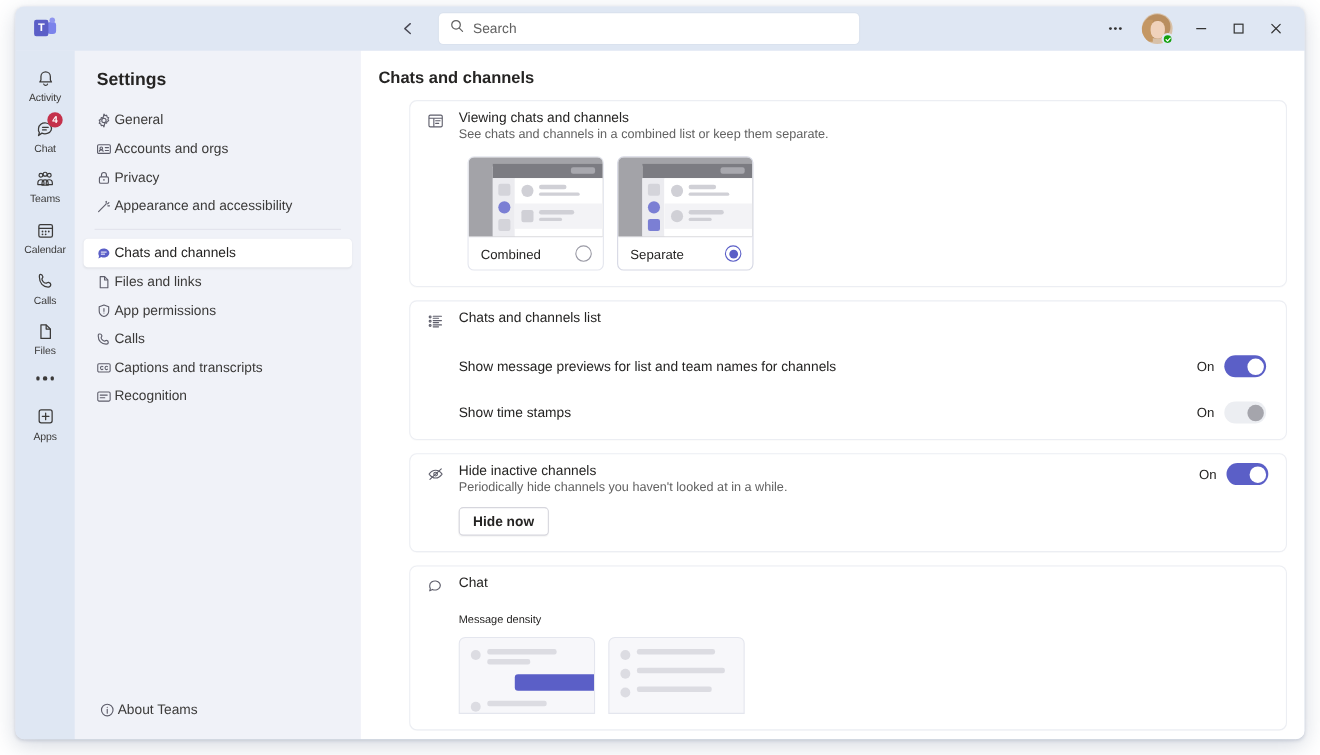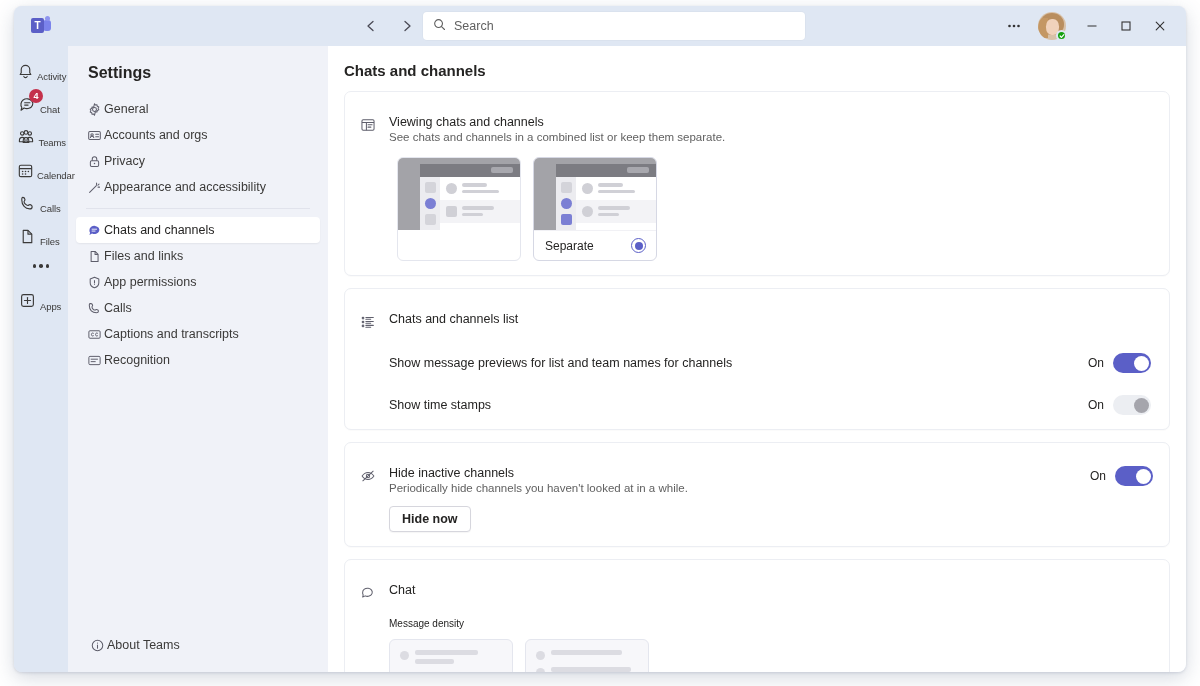--- a/index.html
+++ b/index.html
@@ -83,21 +83,21 @@
   }
   .arrow-btn {
     width: 26px; height: 26px;
     display: flex; align-items: center; justify-content: center;
     border-radius: 4px;
     color: #4a4a55;
   }
 
   .searchbar {
     position: absolute;
-    left: 409px;
+    left: 385px;
     width: 382px;
     height: 28px;
     background: #ffffff;
     border-radius: 4px;
     display: flex;
     align-items: center;
     padding: 0 10px;
     gap: 8px;
     box-shadow: 0 0 0 1px rgba(0,0,0,0.02);
   }
@@ -176,22 +176,22 @@
     padding-top: 8px;
     display: flex;
     flex-direction: column;
     align-items: center;
   }
   .rail-item {
     width: 50px;
     padding: 6px 0 3px 0;
     margin-bottom: 2px;
     display: flex;
-    flex-direction: row;
-    align-items: flex-end;
+    flex-direction: column;
+    align-items: center;
     gap: 2px;
     border-radius: 4px;
     position: relative;
   }
   .rail-icon {
     position: relative;
     width: 22px; height: 22px;
     display: flex; align-items: center; justify-content: center;
     color: #3b3a39;
   }
@@ -299,22 +299,23 @@
     flex: 1;
     padding: 0 16px 0 16px;
     overflow: hidden;
   }
 
   .card {
     border: 1px solid #eceef3;
     border-radius: 7px;
     background: #ffffff;
     margin-bottom: 12px;
-    padding: 23px 16px 14px 14px;
+    padding: 8px 16px 14px 14px;
     box-shadow: 0 0.5px 1px rgba(0,0,0,0.02);
+    margin-left: 28px;
   }
   .card-head {
     display: flex;
     gap: 12px;
     align-items: flex-start;
   }
   .card-icon {
     width: 18px; height: 18px;
     flex: 0 0 18px;
     display: flex; align-items: center; justify-content: center;
@@ -902,20 +903,24 @@
                       </span>
                   </div>
                   <div class="tm-row shade">
                     <span class="tm-av sq"></span>
                     <span class="tm-lines">
                         <b style="width:70%"></b>
                         <b style="width:45%"></b>
                       </span>
                   </div>
                 </div>
+              </div>
+              <div class="thumb-foot">
+                <span>Combined</span>
+                <span class="radio"></span>
               </div>
             </div>
 
             <div class="thumb sel">
               <div class="thumb-img">
                 <div class="tm-win"></div>
                 <div class="tm-top"></div>
                 <div class="tm-pill"></div>
                 <div class="tm-rail">
                     <i></i>

